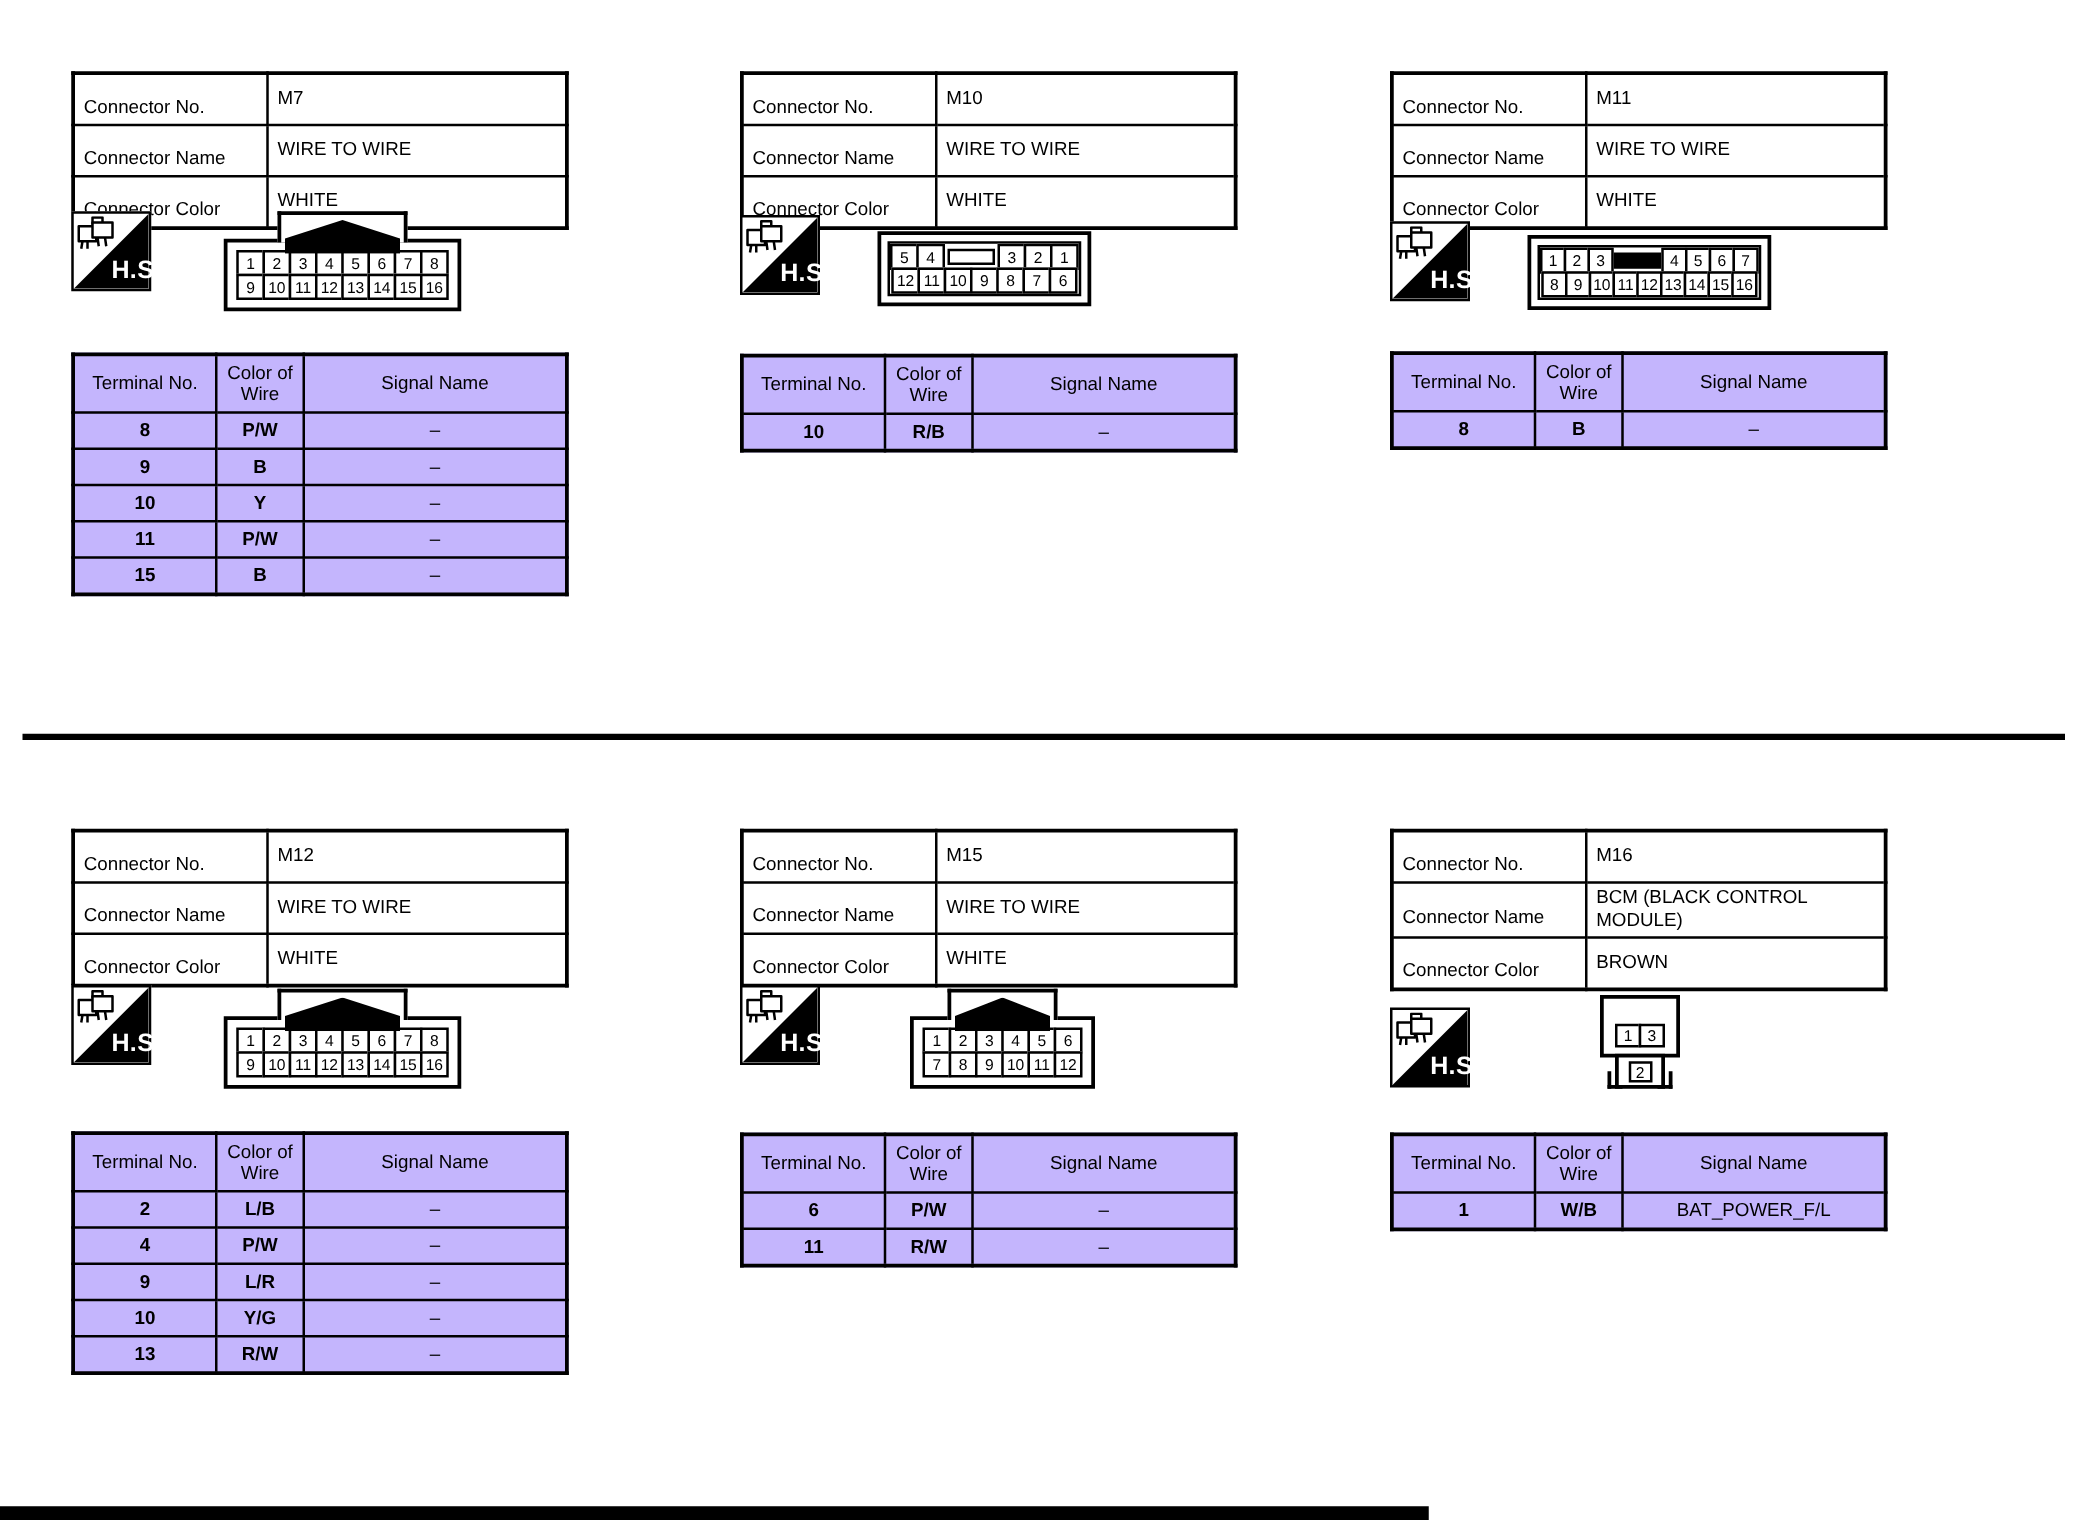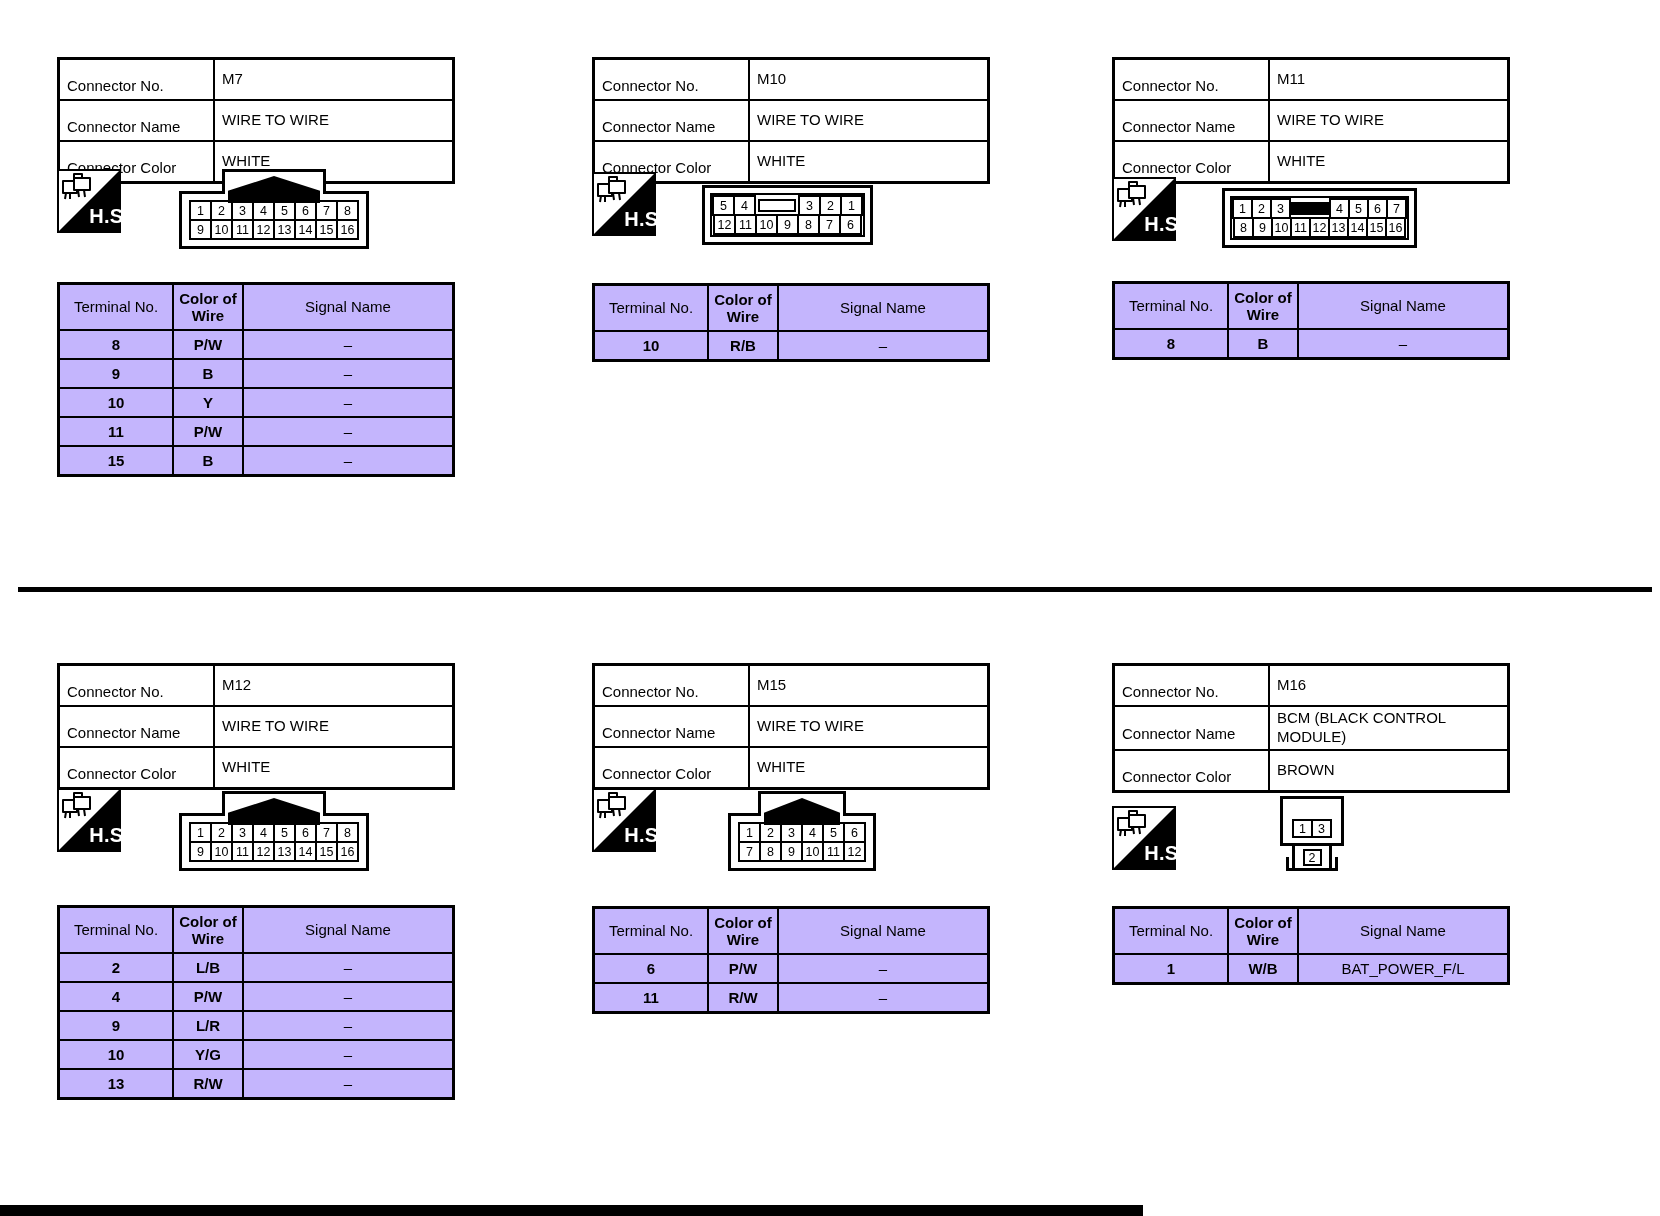--- a/index.html
+++ b/index.html
@@ -63,21 +63,21 @@
   .plug-bottom::before{left:-9px;border-right:none;}
   .plug-bottom::after{right:-9px;border-left:none;}
 
   
   .terminal-table{position:absolute;left:0;border-collapse:collapse;width:398px;table-layout:fixed;
     background:#c4b5fd;border:3px solid #000;}
   .terminal-table th,.terminal-table td{border:2px solid #000;text-align:center;font-size:15px;padding:0;}
   .terminal-table th{height:44px;font-weight:normal;line-height:1.15;}
   .terminal-table td{height:27px;}
   .terminal-table .c-no{width:112px;}
-  .terminal-table .c-wire{width:68px;font-weight:bold;}
+  .terminal-table .c-wire{width:68px;}
   .terminal-table td.t-no,.terminal-table td.t-wire{font-weight:bold;}
 
   
   .divider{position:absolute;background:#000;}
   .bottom-bar{position:absolute;background:#000;}
 </style>
 </head>
 <body>
 
 <section class="block" style="left:57px;top:57px;">

